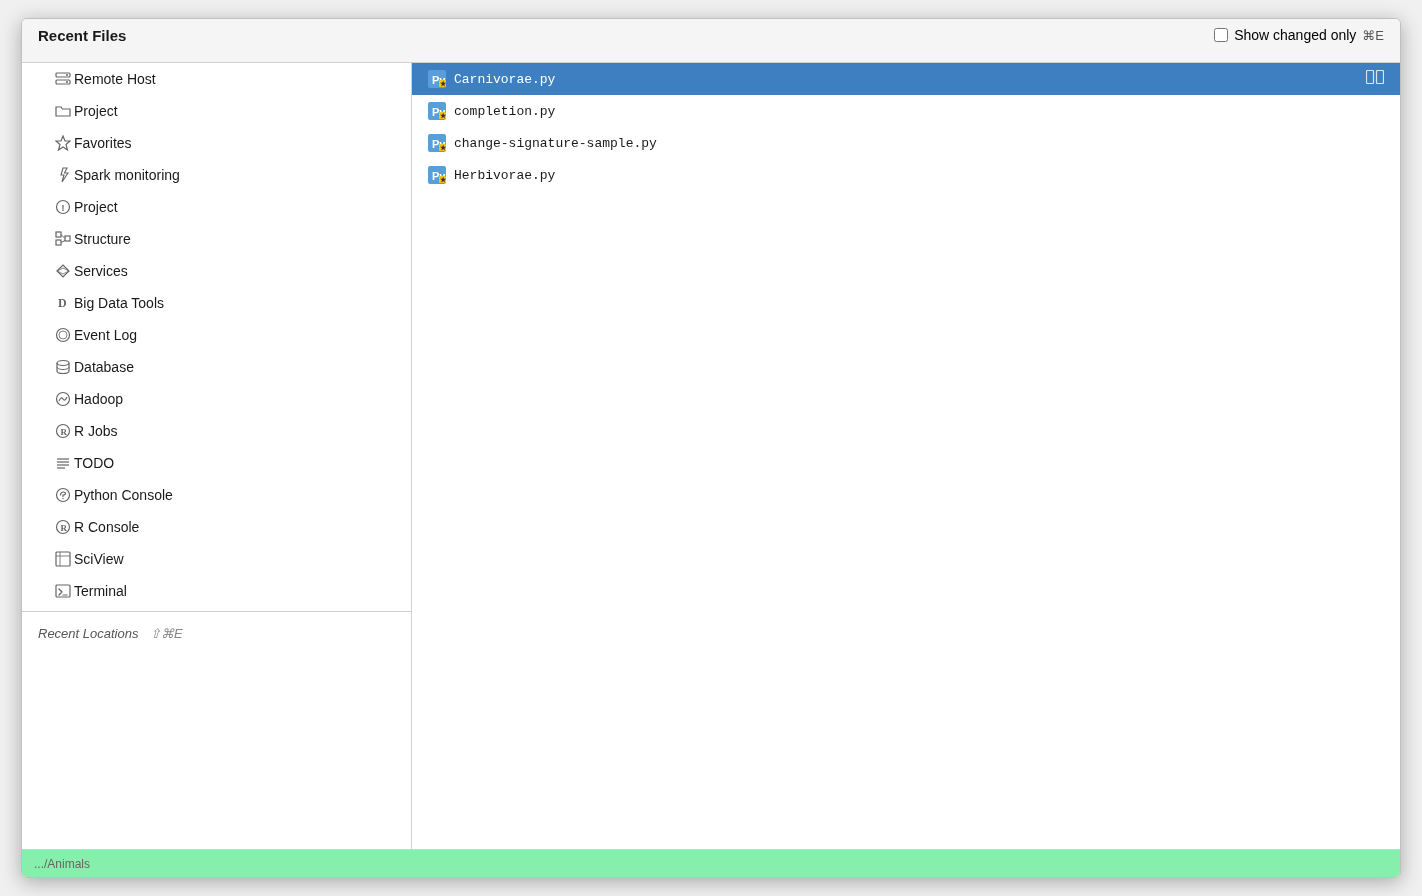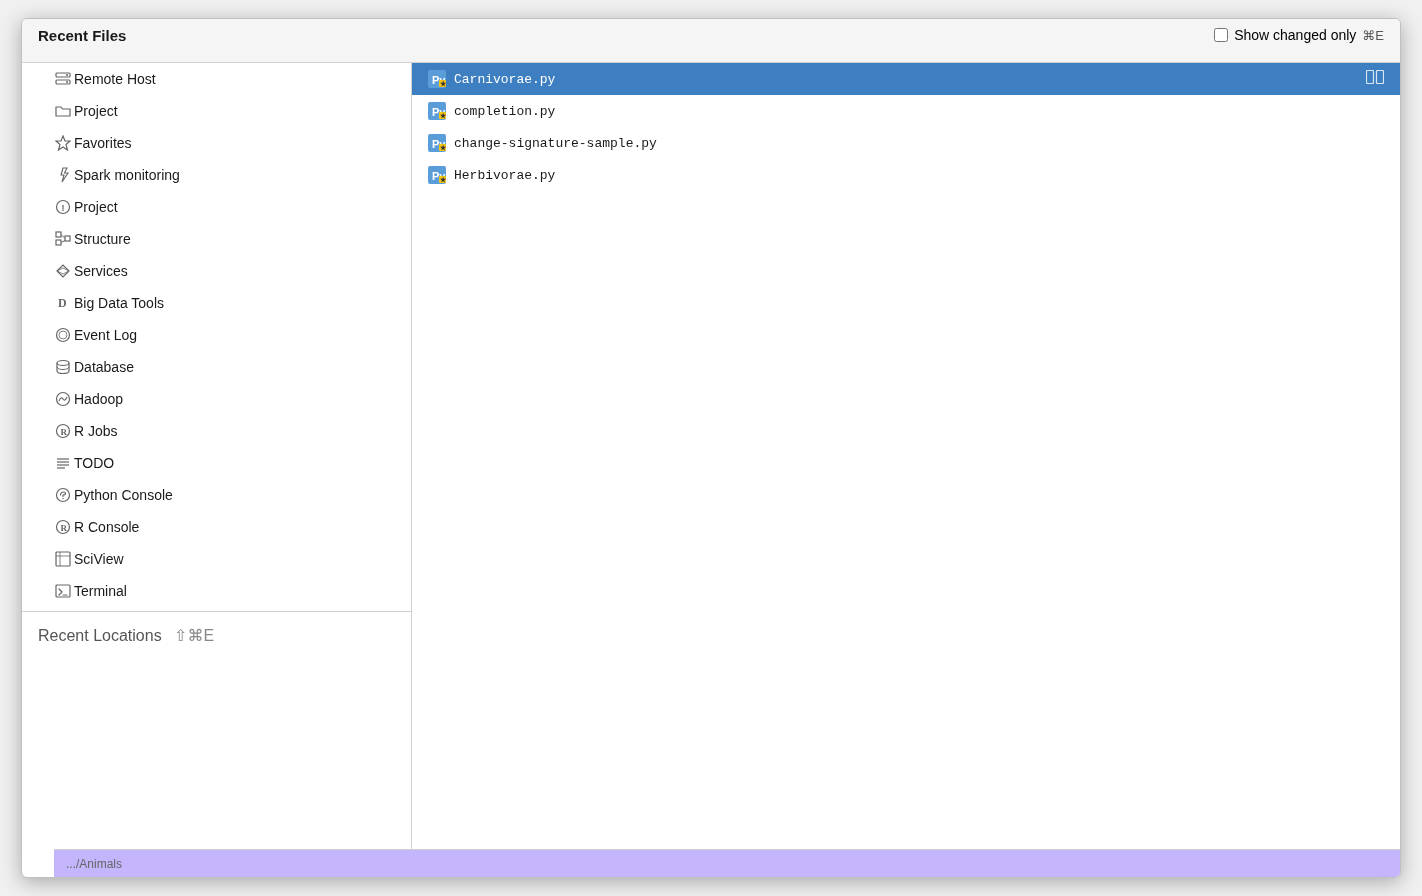--- a/index.html
+++ b/index.html
@@ -93,23 +93,24 @@
       font-size: 14px;
       flex-shrink: 0;
     }
     .sidebar-divider {
       border: none;
       border-top: 1px solid #d0d0d0;
       margin: 4px 0;
     }
     .sidebar-footer {
       padding: 10px 16px;
-      font-size: 16px;
+      font-size: 13px;
       color: #555;
       cursor: pointer;
+      font-style: italic;
     }
     .file-list {
       flex: 1;
       display: flex;
       flex-direction: column;
       overflow-y: auto;
       background: #ffffff;
     }
     .file-item {
       display: flex;
@@ -146,25 +147,24 @@
     .split-icon {
       margin-left: auto;
       color: rgba(255,255,255,0.8);
       font-size: 16px;
     }
     .status-bar {
       border-top: 1px solid #d0d0d0;
       padding: 4px 12px;
       font-size: 12px;
       color: #666;
-      background: #c4b5fd;
+      background: #86efac;
       min-height: 28px;
       display: flex;
       align-items: center;
-      margin-left: 32px;
     }
 
     
     .py-icon {
       display: inline-flex;
       align-items: center;
       justify-content: center;
     }
   </style>
 </head>

